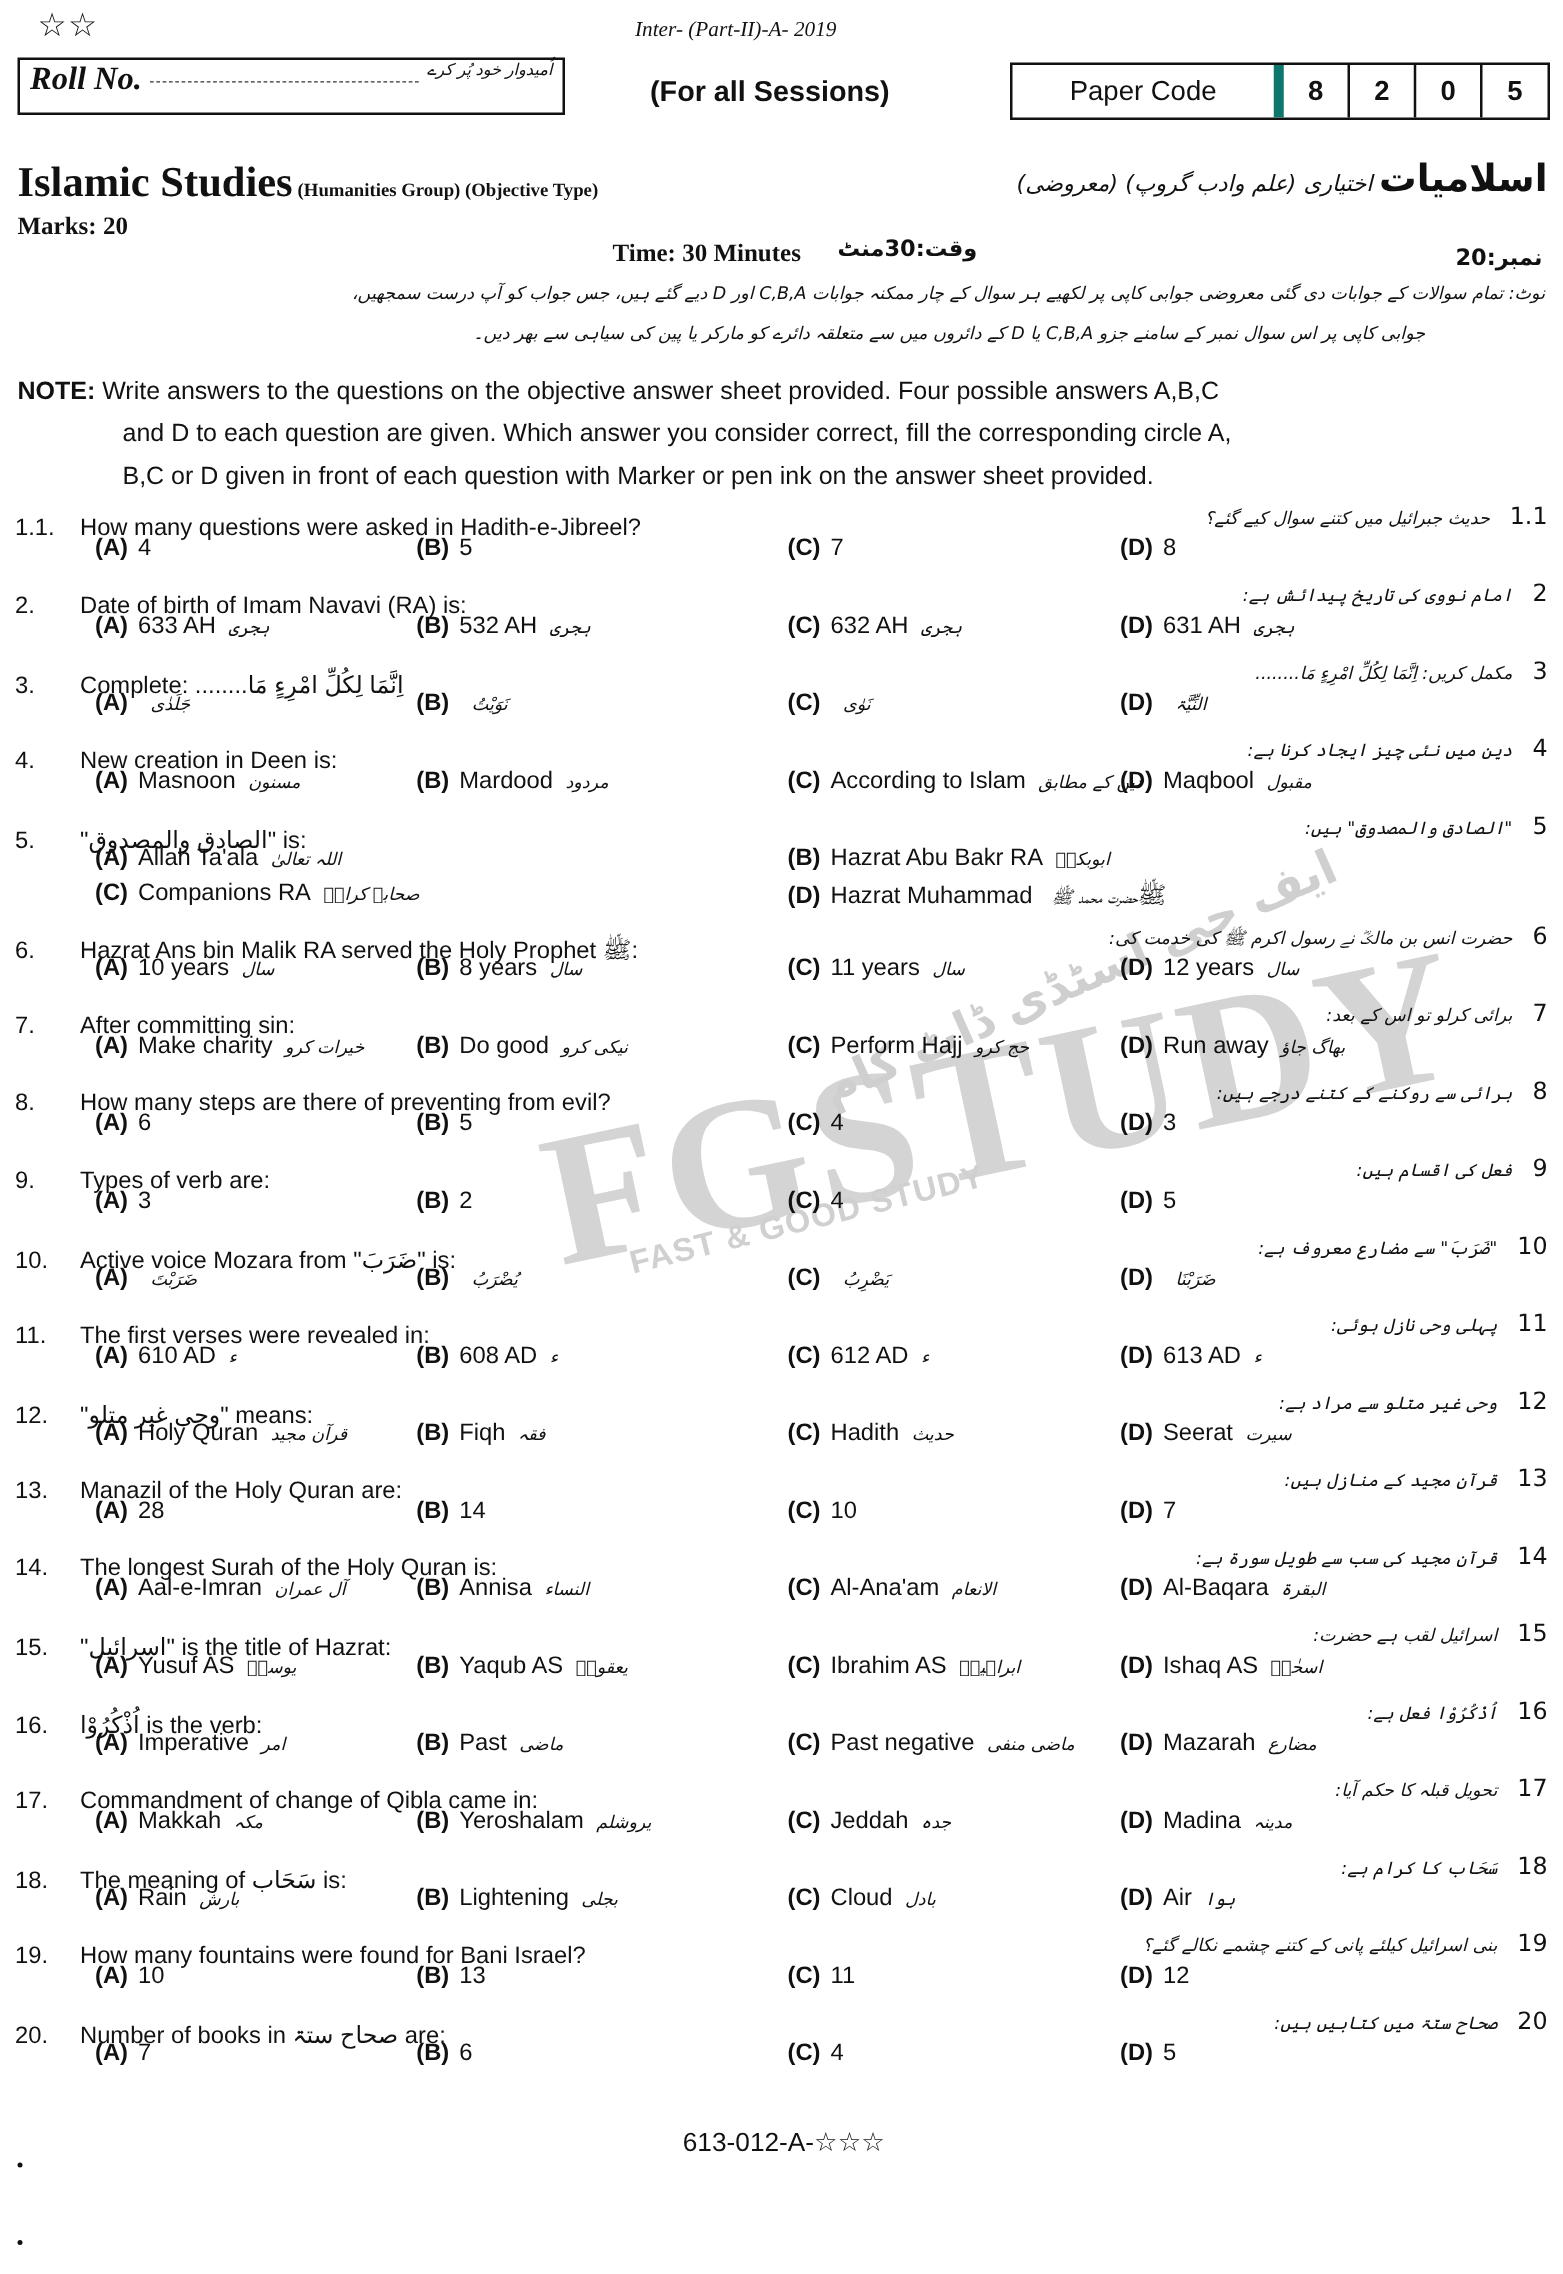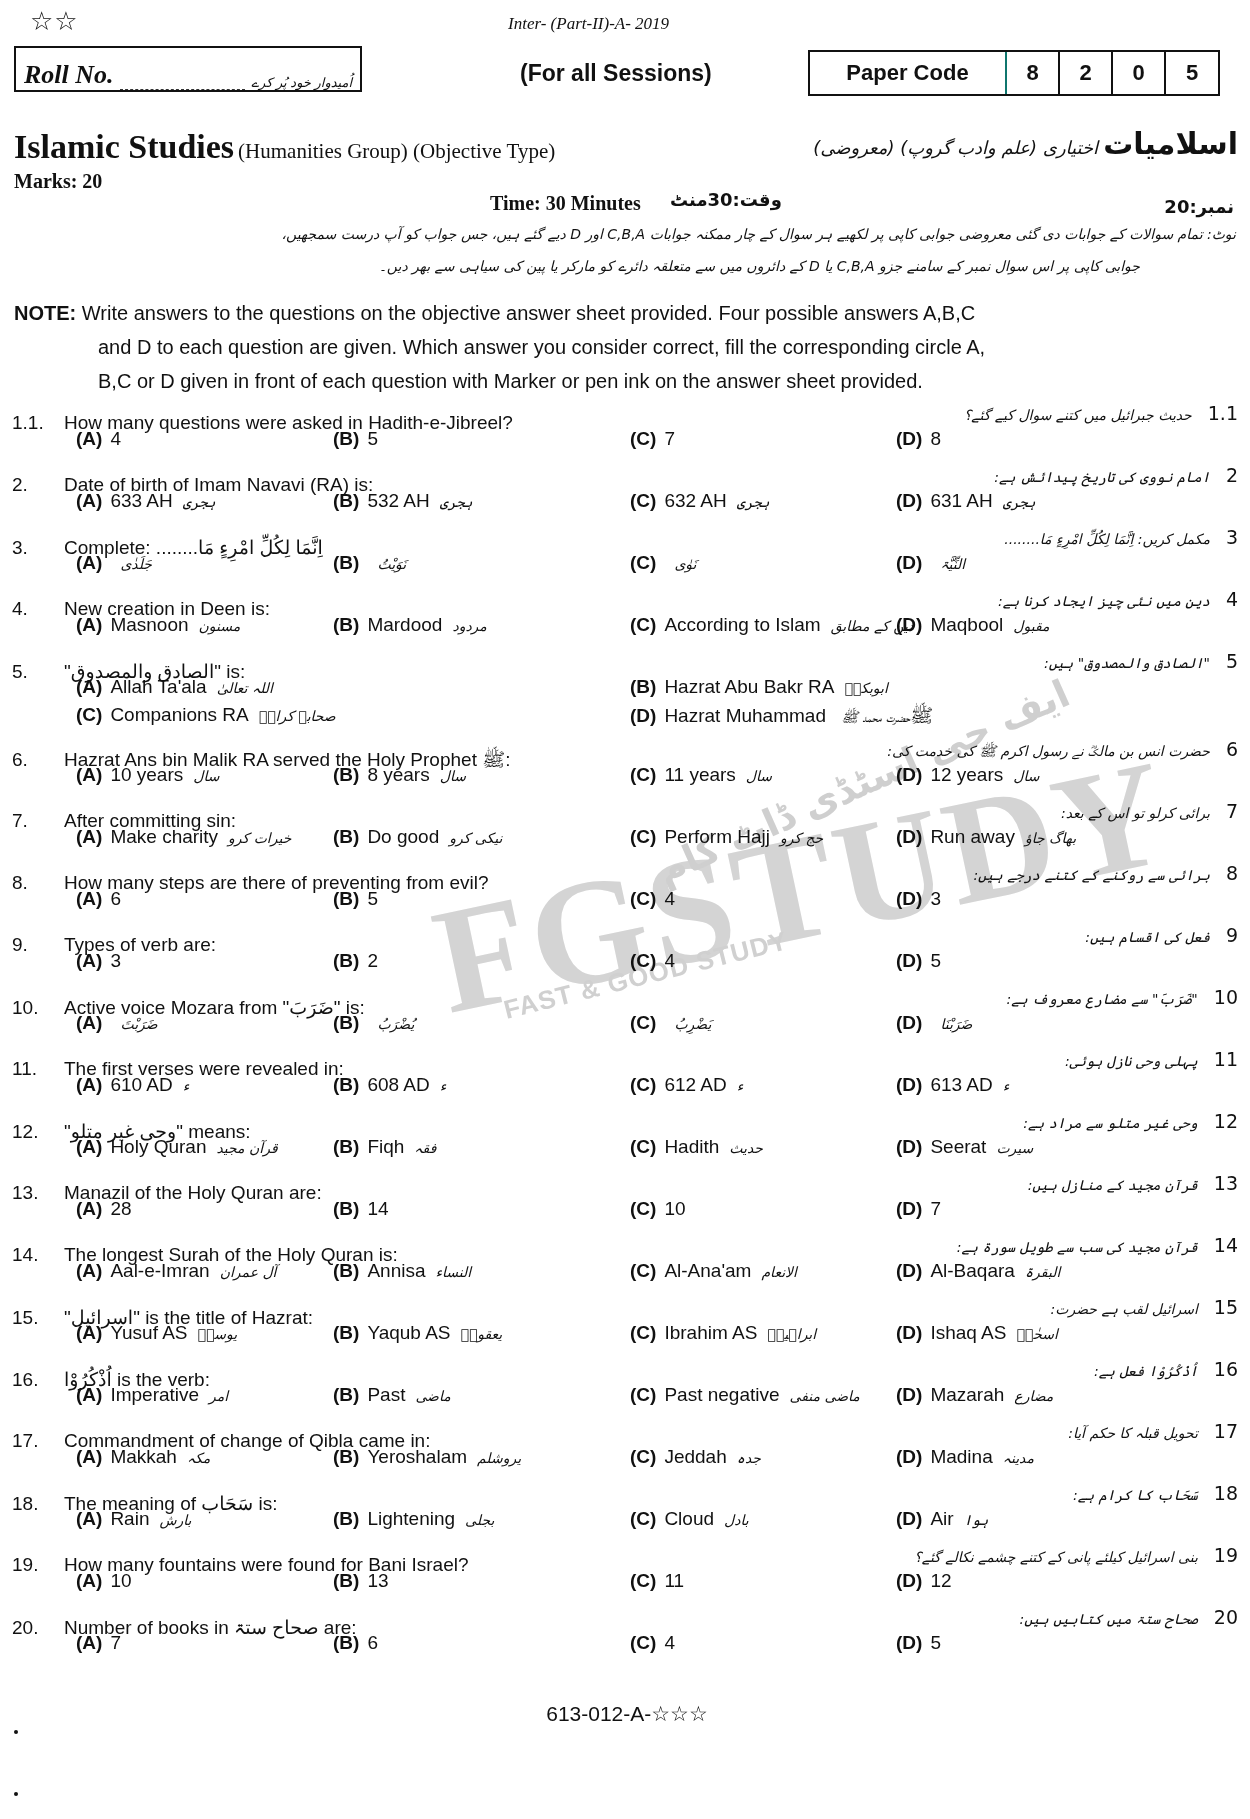--- a/index.html
+++ b/index.html
@@ -3,35 +3,35 @@
 <meta charset="utf-8">
 <style>
   * { box-sizing: border-box; margin: 0; padding: 0; }
   html, body { width: 1250px; height: 1819px; background: #ffffff; overflow: hidden; }
   body { position: relative; font-family: "Liberation Sans", sans-serif; color: #111; }
 
   .abs { position: absolute; }
   .stars-top { left: 30px; top: 6px; font-size: 26px; letter-spacing: 1px; font-family: "DejaVu Sans", sans-serif; }
   .exam-title { left: 508px; top: 14px; font-family: "Liberation Serif", serif; font-style: italic; font-size: 17px; }
 
-  .roll-box { left: 14px; top: 46px; width: 348px; height: 46px; border: 2px solid #111; display: flex; align-items: flex-end; padding: 0 8px; }
+  .roll-box { left: 14px; top: 46px; width: 438px; height: 46px; border: 2px solid #111; display: flex; align-items: flex-start; padding: 0 8px; }
   .roll-label { font-family: "Liberation Serif", serif; font-style: italic; font-weight: bold; font-size: 26px; }
   .roll-line { flex: 1; border-bottom: 1px dashed #333; height: 18px; margin: 0 6px; }
   .roll-urdu { font-family: Liberation Sans, sans-serif; font-size: 13px; direction: rtl; font-style: italic; }
 
   .sessions { left: 520px; top: 60px; font-size: 23px; font-weight: bold; font-family: "Liberation Sans", sans-serif; }
 
   .paper-code { left: 808px; top: 50px; height: 46px; display: flex; border: 2px solid #111; }
-  .paper-code .pc-label { width: 197px; display:flex; align-items:center; justify-content:center; font-weight: bold; font-size: 22px; border-right: 2px solid #0f766e; }
+  .paper-code .pc-label { width: 217px; display:flex; align-items:center; justify-content:center; font-weight: normal; font-size: 22px; border-right: 8px solid #0f766e; }
   .paper-code .pc-digit { width: 53px; display:flex; align-items:center; justify-content:center; font-weight: bold; font-size: 22px; border-right: 2px solid #111; }
   .paper-code .pc-digit:last-child { border-right: none; width: 52px; }
 
   .subject { left: 14px; top: 128px; font-family: "Liberation Serif", serif; }
   .subject .big { font-size: 34px; font-weight: bold; }
-  .subject .small { font-size: 21px; }
+  .subject .small { font-size: 15px; font-weight: bold; }
   .subject-urdu { right: 12px; top: 126px; direction: rtl; font-family: "DejaVu Sans", sans-serif; }
   .subject-urdu .big { font-size: 30px; font-weight: bold; }
   .subject-urdu .small { font-size: 18px; font-style: italic; margin-left: 36px; }
 
   .marks { left: 14px; top: 170px; font-family: "Liberation Serif", serif; font-weight: bold; font-size: 20px; }
   .time { left: 490px; top: 192px; font-family: "Liberation Serif", serif; font-weight: bold; font-size: 20px; }
   .time-urdu { left: 670px; top: 189px; font-family: "DejaVu Sans", sans-serif; font-weight: bold; font-size: 18px; direction: rtl; }
   .marks-urdu { right: 16px; top: 196px; font-family: "DejaVu Sans", sans-serif; font-weight: bold; font-size: 18px; direction: rtl; }
 
   .note-urdu { right: 14px; width: 1200px; direction: rtl; text-align: right; font-family: "DejaVu Sans", sans-serif; font-size: 14px; font-style: italic; }

